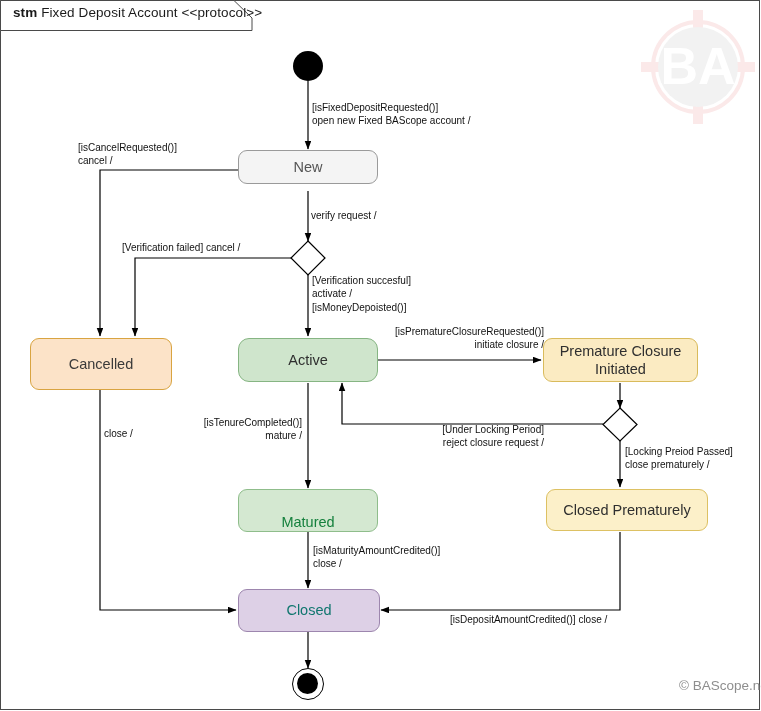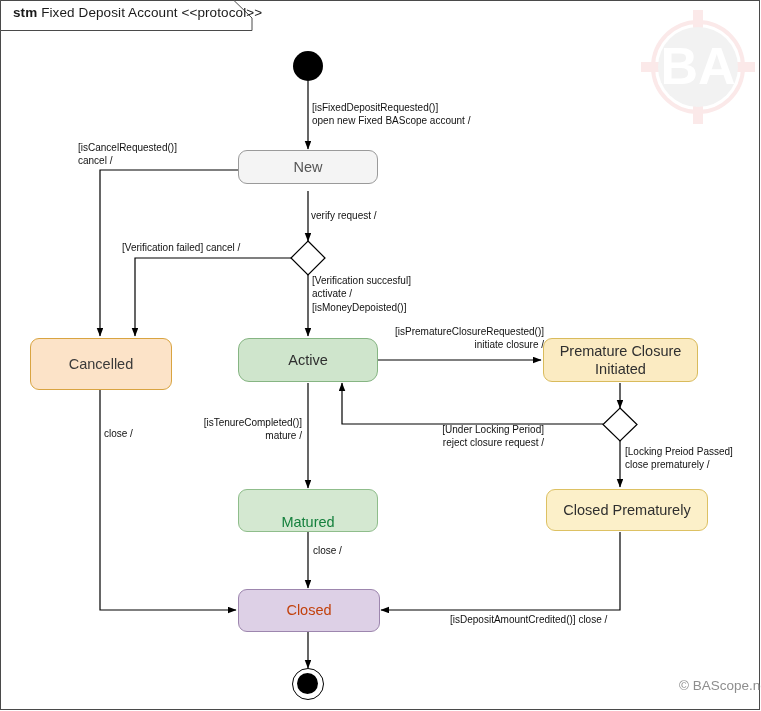--- a/index.html
+++ b/index.html
@@ -87,21 +87,21 @@
     font-size: 14.5px;
     color: #3a3a3a;
     line-height: 1.25;
   }
   .state.new-state     { background: #f4f4f4; border-color: #9a9a9a; color: #555; }
   .state.cancelled     { background: #fce3c8; border-color: #d9a441; color: #3a3a3a; }
   .state.active        { background: #cfe5cc; border-color: #86b583; color: #2f2f2f; border-radius: 11px; }
   .state.matured       { background: #d4e8d1; border-color: #8fbd8b; color: #15803d; align-items: flex-end; }
   .state.premature     { background: #fbebc2; border-color: #d9bb5c; color: #2f2f2f; }
   .state.closed-prem   { background: #fcf0c9; border-color: #ddc163; color: #2f2f2f; }
-  .state.closed        { background: #ddd0e6; border-color: #9d86ae; color: #c2410c; }
+  .state.closed        { background: #ddd0e6; border-color: #9d86ae; color: #0f766e; }
 
   
   .initial-node {
     position: absolute;
     width: 30px; height: 30px;
     border-radius: 50%;
     background: #000;
   }
   .final-node {
     position: absolute;
@@ -278,20 +278,21 @@
     <div>[Locking Preiod Passed]</div>
     <div>close prematurely /</div>
   </div>
 
   <div class="edge-label right" style="left:150px; top:416px; width:152px;">
     <div>[isTenureCompleted()]</div>
     <div>mature /</div>
   </div>
 
   <div class="edge-label" style="left:313px; top:544px;">
+    <div>[isMaturityAmountCredited()]</div>
     <div>close /</div>
   </div>
 
   <div class="edge-label" style="left:450px; top:613px;">
     <div>[isDepositAmountCredited()] close /</div>
   </div>
 
   <div class="edge-label" style="left:104px; top:427px;">
     <div>close /</div>
   </div>

